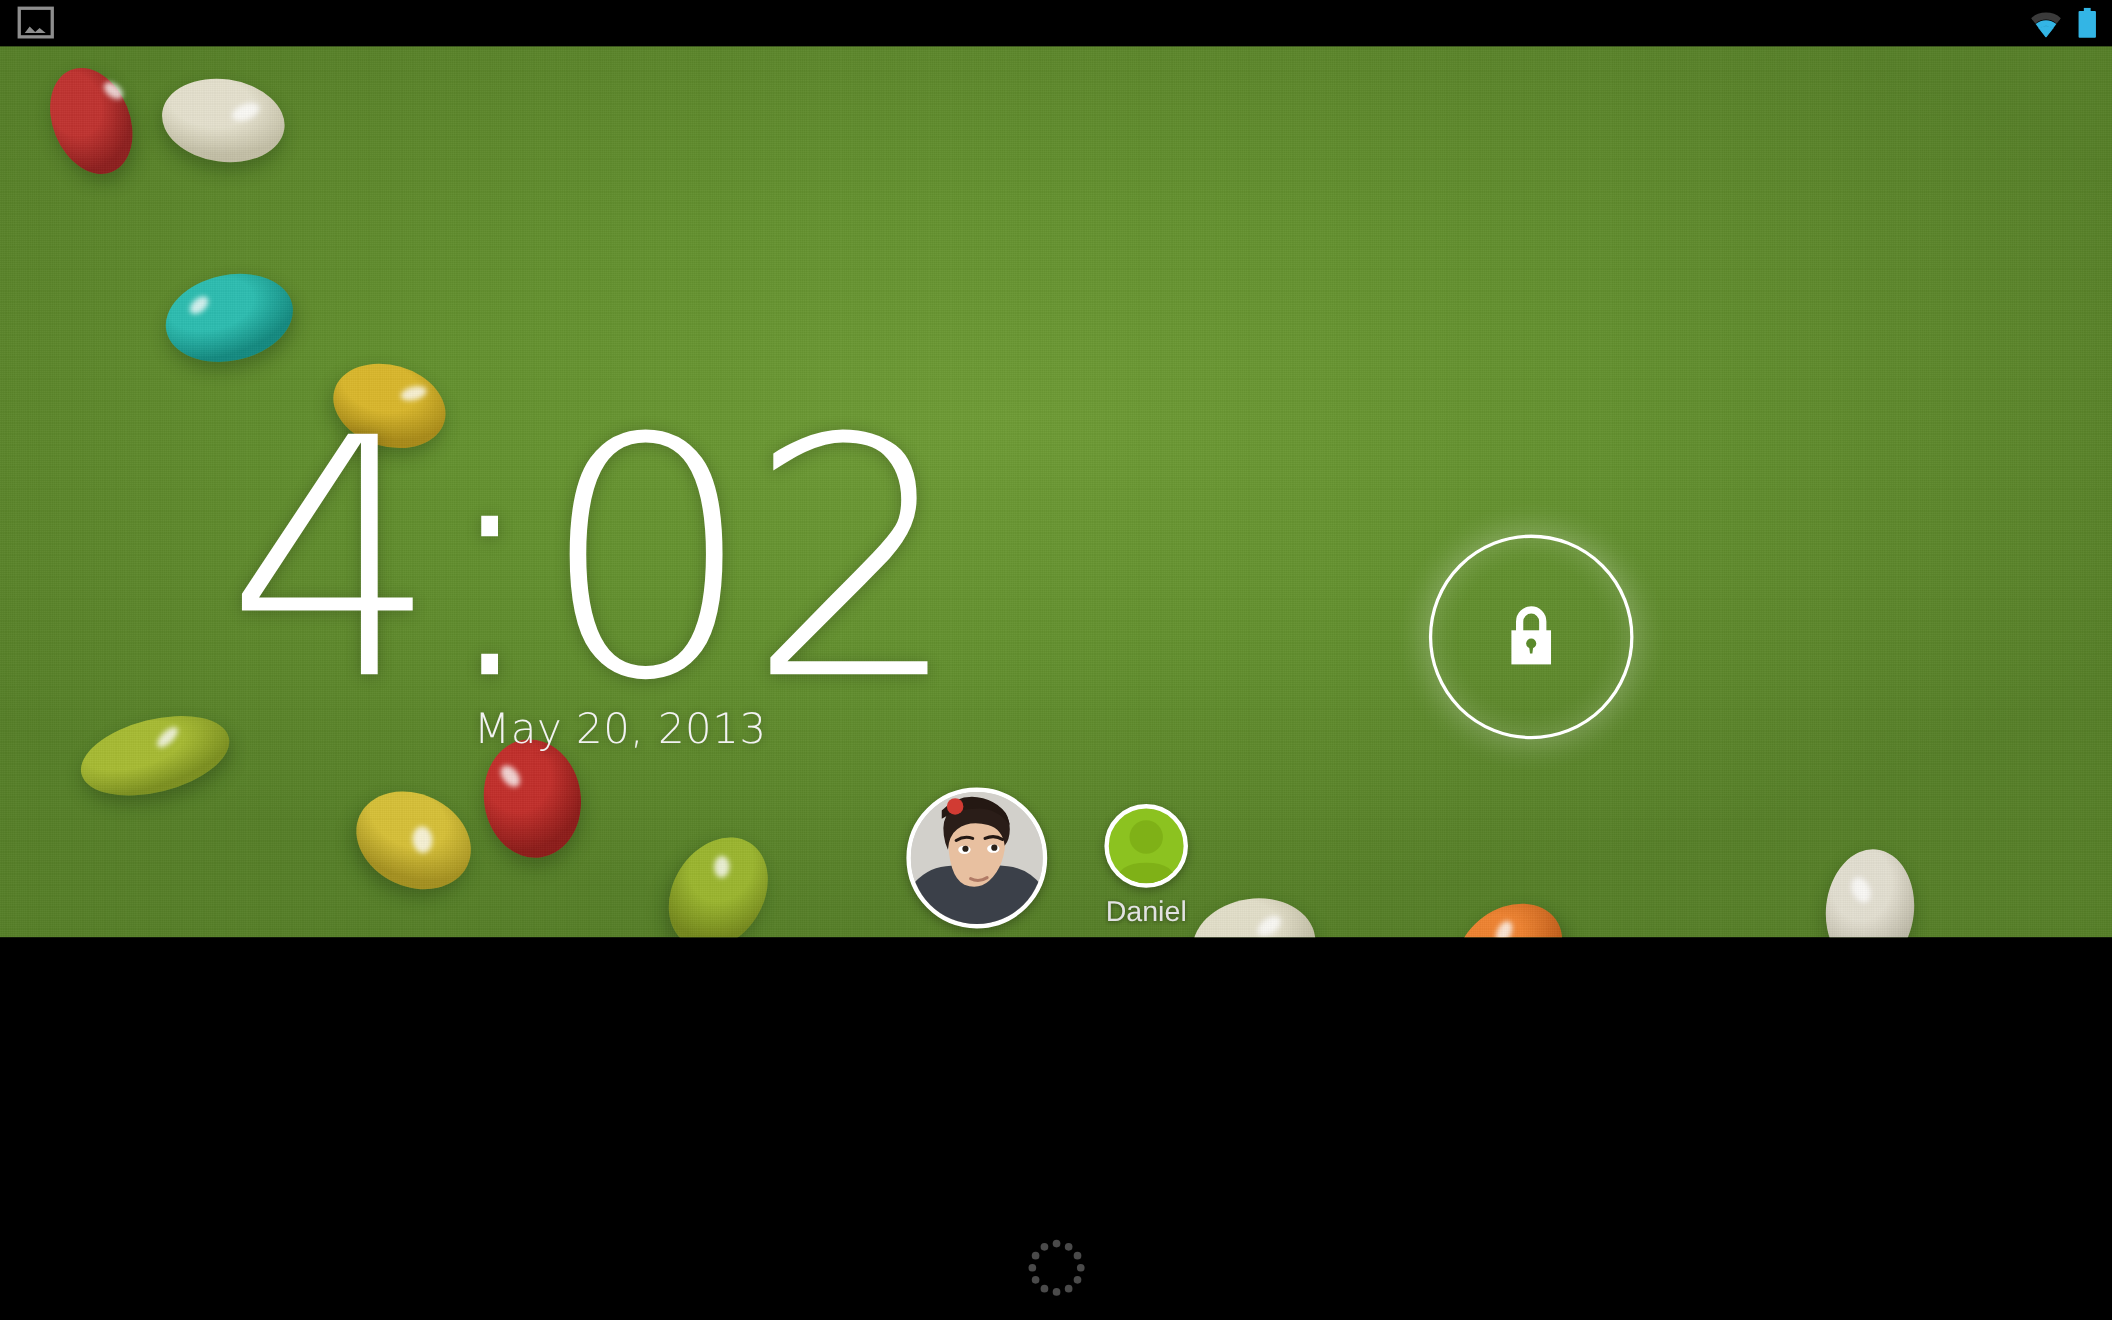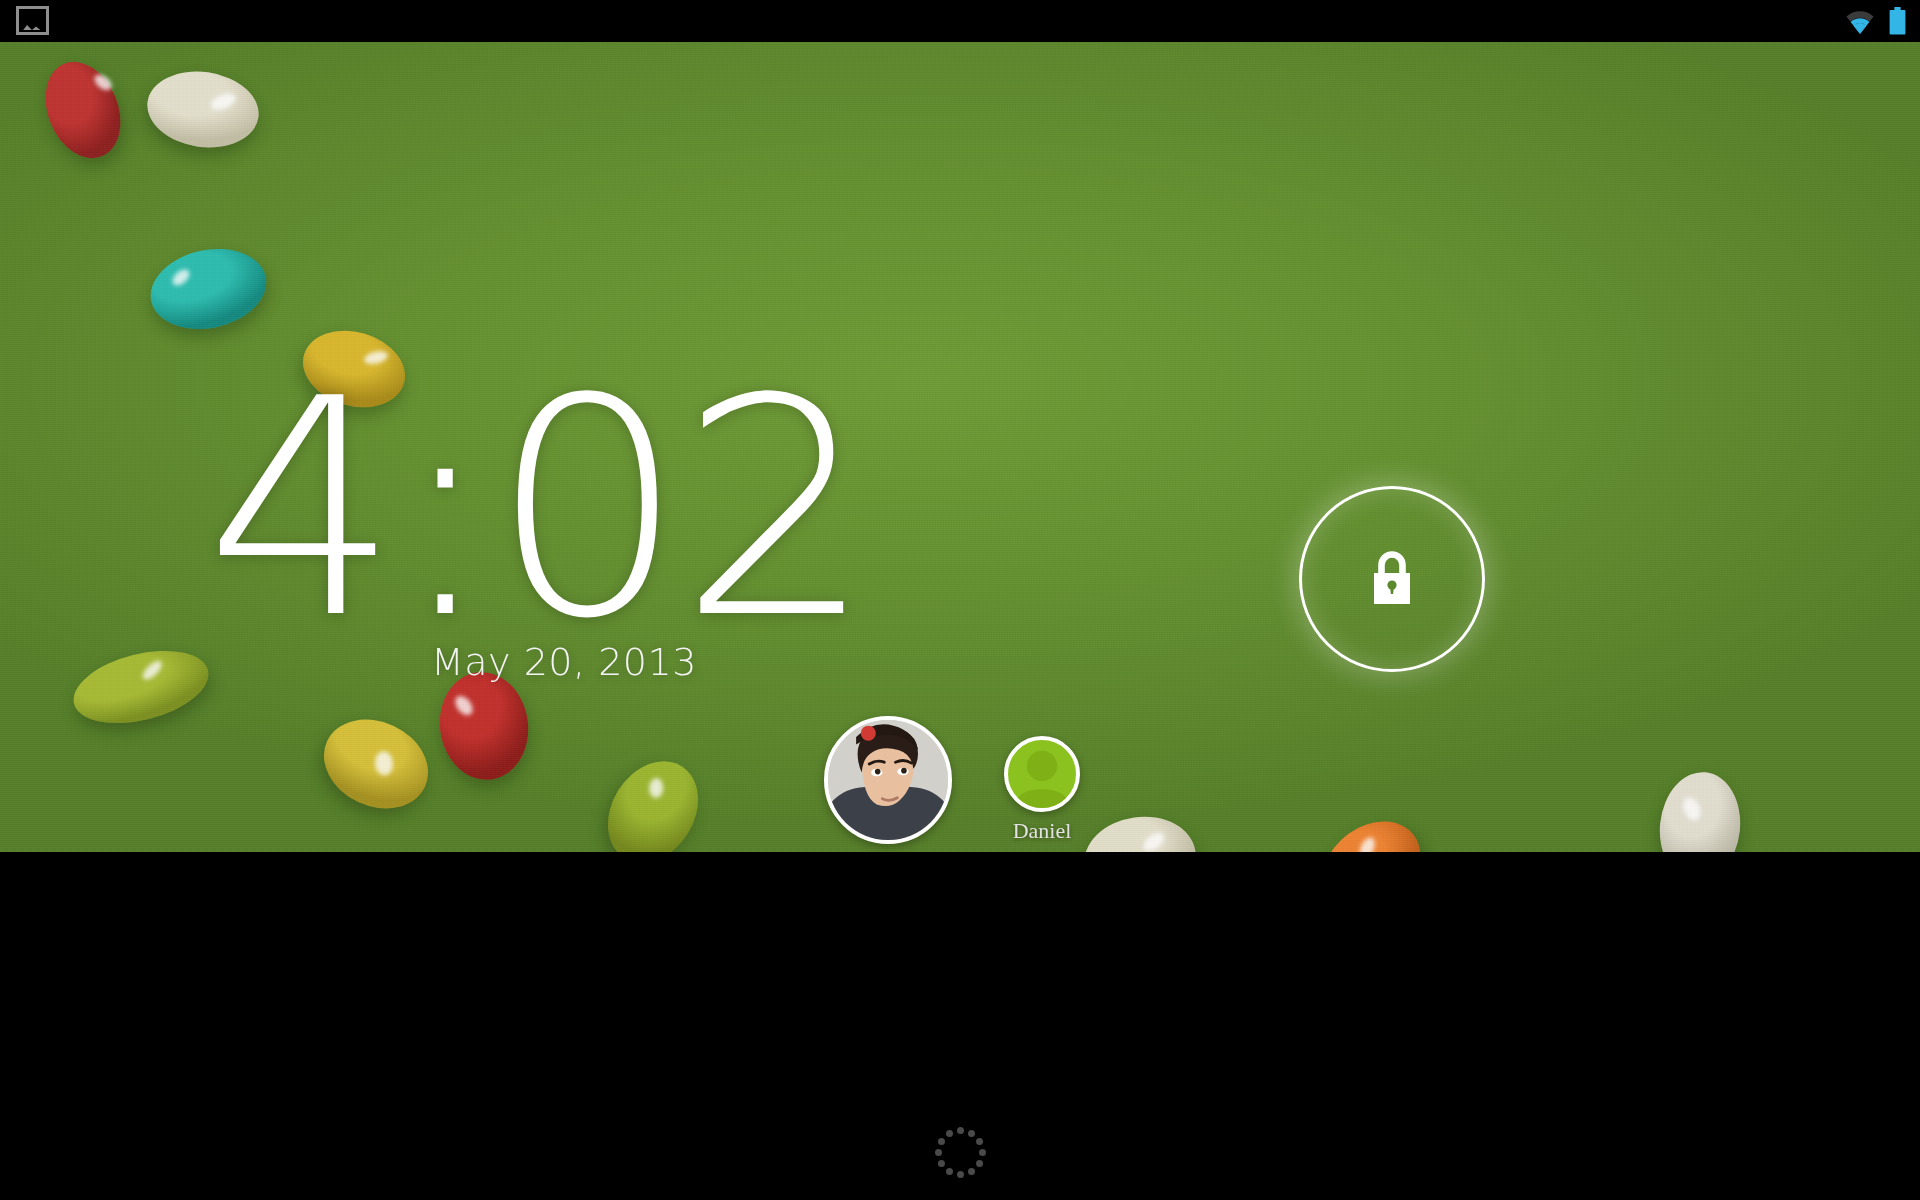--- a/index.html
+++ b/index.html
@@ -99,22 +99,22 @@
     box-shadow:0 3px 10px rgba(0,0,0,.3);
   }
   .user-small .av{
     width:76px; height:76px; border-radius:50%;
     border:4px solid #fff; overflow:hidden; position:relative;
     box-shadow:0 3px 9px rgba(0,0,0,.3);
   }
   .user-small{ width:110px; }
   .person-silhouette{ position:absolute; left:0; top:0; width:100%; height:100%; }
   .user-label{
-    margin-top:6px; font-size:22px; color:#e2e2e2;
-    font-family:Liberation Serif, serif; font-weight:300;
+    margin-top:6px; font-size:26px; color:#e2e2e2;
+    font-family:Liberation Sans, sans-serif; font-weight:300;
     text-shadow:0 1px 4px rgba(0,0,0,.45); white-space:nowrap;
   }
   .user-selected .user-label{ visibility:hidden; height:0; margin:0; }
 
   
   #photo-av{ position:absolute; inset:0; }
 
   
   #nav-bar{
     position:absolute; left:0; bottom:0; width:1920px; height:96px;

